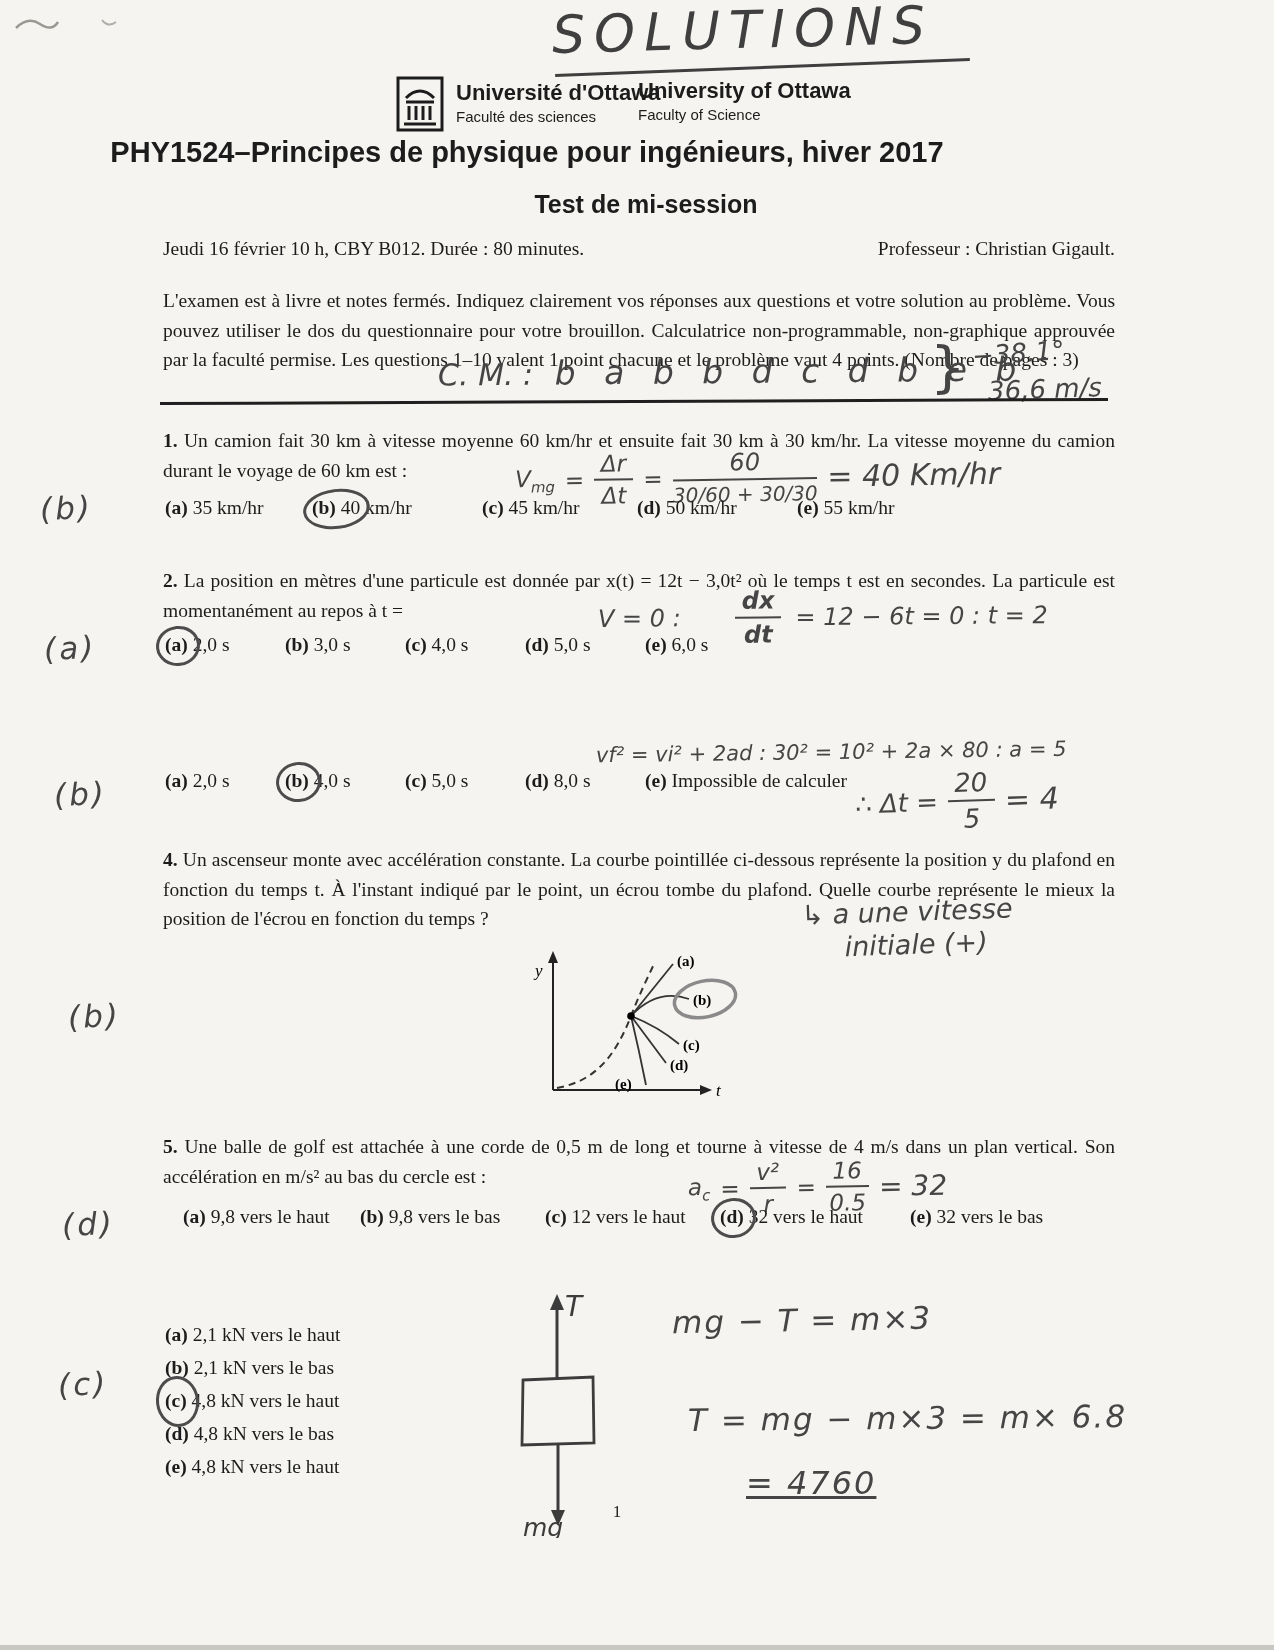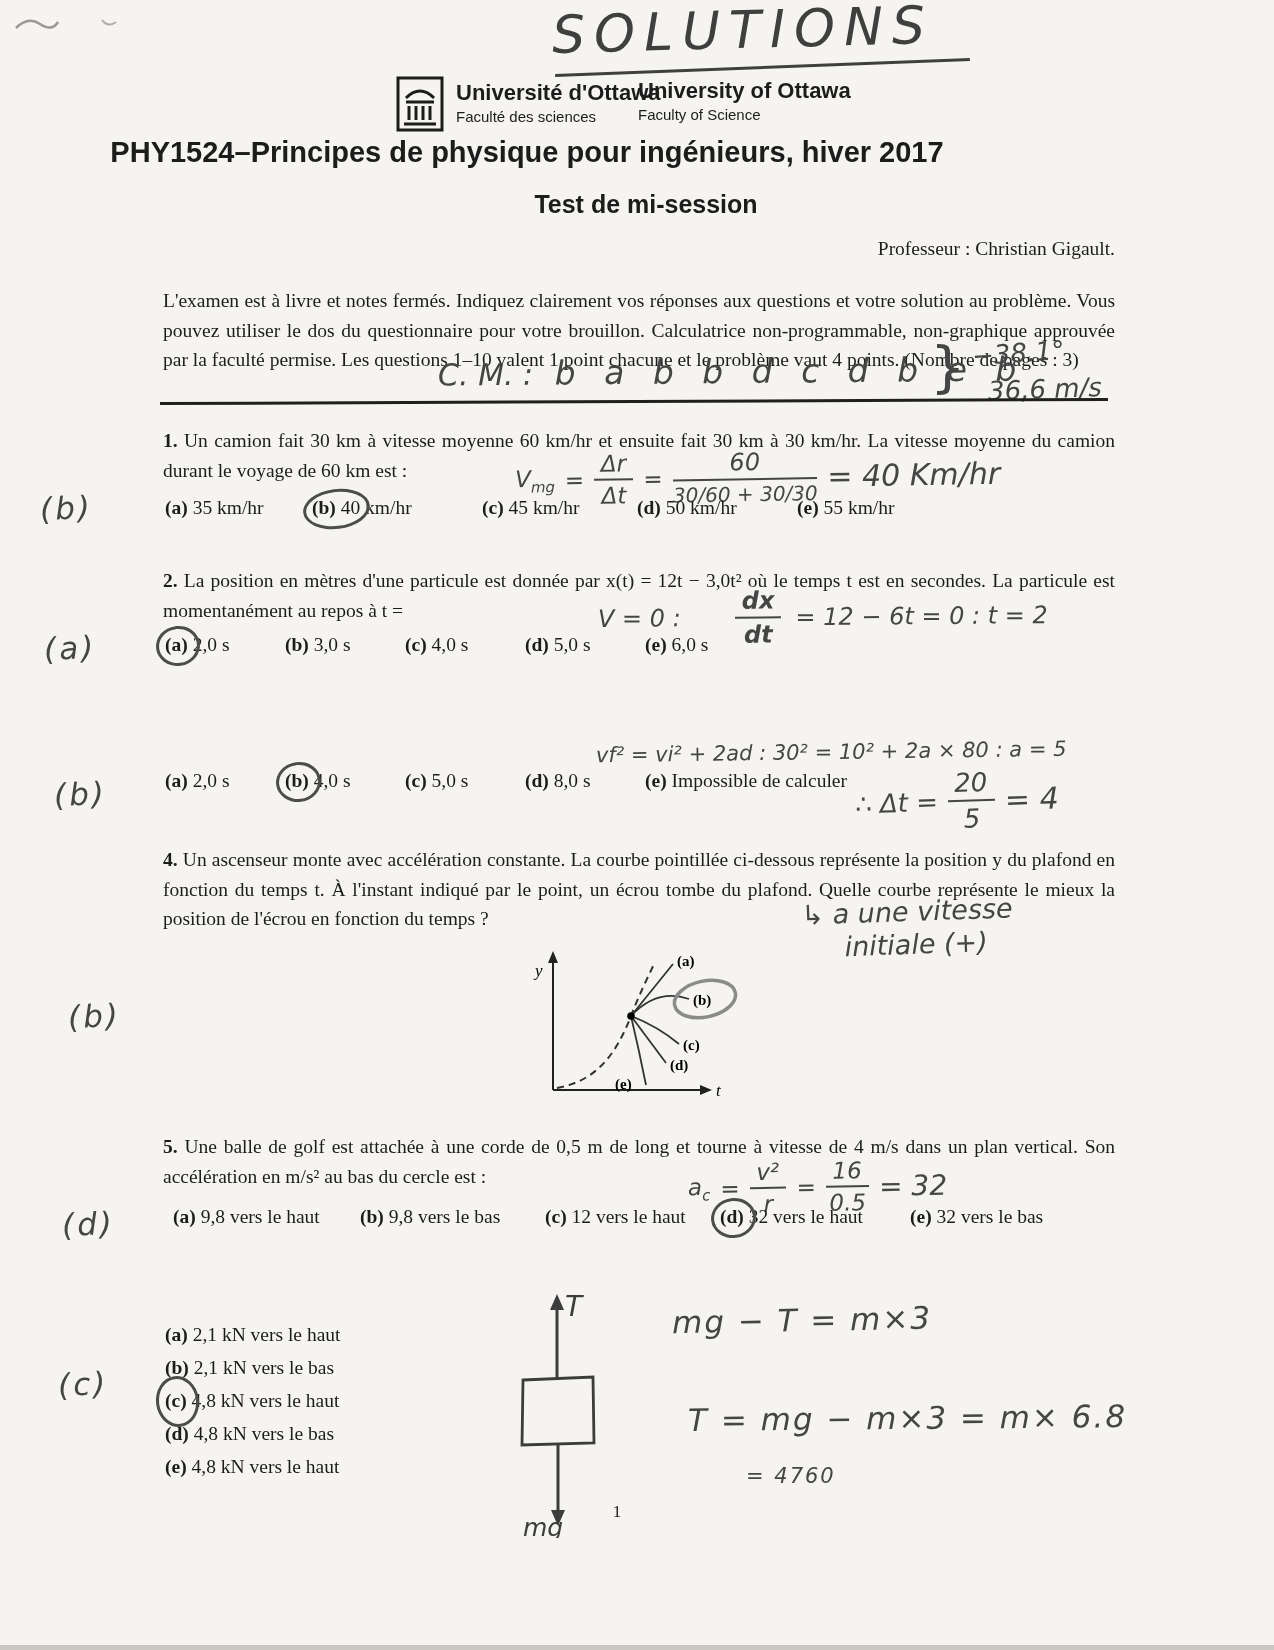--- a/index.html
+++ b/index.html
@@ -69,20 +69,21 @@
   </div>
   <div class="abs sans" style="left:456px; top:80px;">
     <div style="font-size:22px; font-weight:bold;">Université d'Ottawa</div>
     <div style="font-size:15px; margin-top:2px;">Faculté des sciences</div>
   </div>
 
   <div class="abs sans" style="left:0; top:136px; width:1054px; text-align:center; font-size:29px; font-weight:bold;">PHY1524–Principes de physique pour ingénieurs, hiver 2017</div>
   <div class="abs sans" style="left:0; top:190px; width:1274px; text-align:center; font-size:25px; font-weight:bold;padding-left:9px;">Test de mi-session</div>
 
   <div class="abs" style="left:163px; top:238px; width:952px; font-size:19.5px;">
+    <span style="float:left;">Jeudi 16 février 10 h, CBY B012. Durée : 80 minutes.</span>
     <span style="float:right;">Professeur : Christian Gigault.</span>
   </div>
 
   <p class="body-text abs" style="left:163px; top:286px; width:952px;">L'examen est à livre et notes fermés. Indiquez clairement vos réponses aux questions et votre solution au problème. Vous pouvez utiliser le dos du questionnaire pour votre brouillon. Calculatrice non-programmable, non-graphique approuvée par la faculté permise. Les questions 1–10 valent 1 point chacune et le problème vaut 4 points. (Nombre de pages : 3)</p>
 
   <div class="abs hw" style="left:438px; top:352px; font-size:30px; transform:rotate(-0.5deg);">
     <span>C. M. :</span>
     <span style="font-size:33px; letter-spacing:7px; word-spacing:4px; margin-left:12px;">b a b b d c d b e b</span>
   </div>
   <div class="abs hw" style="left:930px; top:334px; font-size:56px; font-style:normal;">}</div>
@@ -206,21 +207,21 @@
         <span class="den">r</span>
       </span>
     <span>=</span>
     <span class="frac">
         <span class="num">16</span>
         <span class="den">0.5</span>
       </span>
     <span style="font-size:28px;">= 32</span>
   </div>
   <div class="opt-row" style="left:165px; top:1206px;">
-    <span class="opt" style="left:8px;text-align:center;"><b>(a)</b> <span>9,8 vers le haut</span></span>
+    <span class="opt" style="left:18px;text-align:center;"><b>(a)</b> <span>9,8 vers le haut</span></span>
     <span class="opt" style="left:195px;"><b>(b)</b> <span>9,8 vers le bas</span></span>
     <span class="opt" style="left:380px;"><b>(c)</b> <span>12 vers le haut</span></span>
     <span class="opt" style="left:555px;"><b class="circ">(d)</b> <span>32 vers le haut</span></span>
     <span class="opt" style="left:745px;"><b>(e)</b> <span>32 vers le bas</span></span>
   </div>
   <div class="abs hw margin-ans" style="left:62px; top:1206px;">(d)</div>
 
   <div class="abs" style="left:165px; top:1318px; font-size:19.5px; line-height:33px;">
     <div><b>(a)</b> <span>2,1 kN vers le haut</span></div>
     <div><b>(b)</b> <span>2,1 kN vers le bas</span></div>
@@ -234,20 +235,20 @@
     <polygon points="62,6 55,22 69,22" fill="#3c3c3c"></polygon>
     <text x="70" y="28" font-size="28" font-style="italic" font-family="DejaVu Sans, sans-serif" fill="#3c3c3c">T</text>
     <path d="M28 92 L98 89 L99 155 L27 157 Z" fill="none" stroke="#3c3c3c" stroke-width="2.8"></path>
     <line x1="63" y1="156" x2="63" y2="228" stroke="#3c3c3c" stroke-width="3"></line>
     <polygon points="63,238 56,222 70,222" fill="#3c3c3c"></polygon>
     <text x="28" y="248" font-size="25" font-style="italic" font-family="DejaVu Sans, sans-serif" fill="#3c3c3c">mg</text>
   </svg>
 
   <div class="abs hw" style="left:672px; top:1302px; font-size:31px; letter-spacing:2px; transform:rotate(-1deg);">mg − T = m×3</div>
   <div class="abs hw" style="left:688px; top:1400px; font-size:31px; letter-spacing:2px; transform:rotate(-0.5deg);">T = mg − m×3 = m× 6.8</div>
-  <div class="abs hw" style="left:746px; top:1464px; font-size:21px; letter-spacing:2px;">= 4760</div>
+  <div class="abs hw" style="left:746px; top:1464px; font-size:32px; letter-spacing:2px;text-decoration:underline;">= 4760</div>
   <div class="abs hw margin-ans" style="left:58px; top:1366px;">(c)</div>
 
   <div class="abs" style="left:597px; top:1502px; width:40px; text-align:center; font-size:17px;">1</div>
 
   <div class="abs" style="left:0; bottom:0; width:1274px; height:5px; background:#c9c7c2;"></div>
 
 </div>
 
 </body></html>

